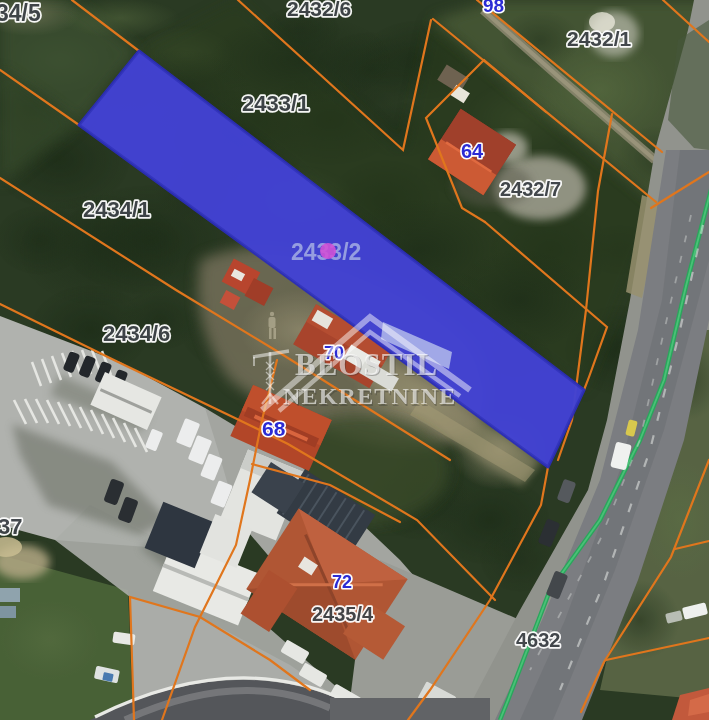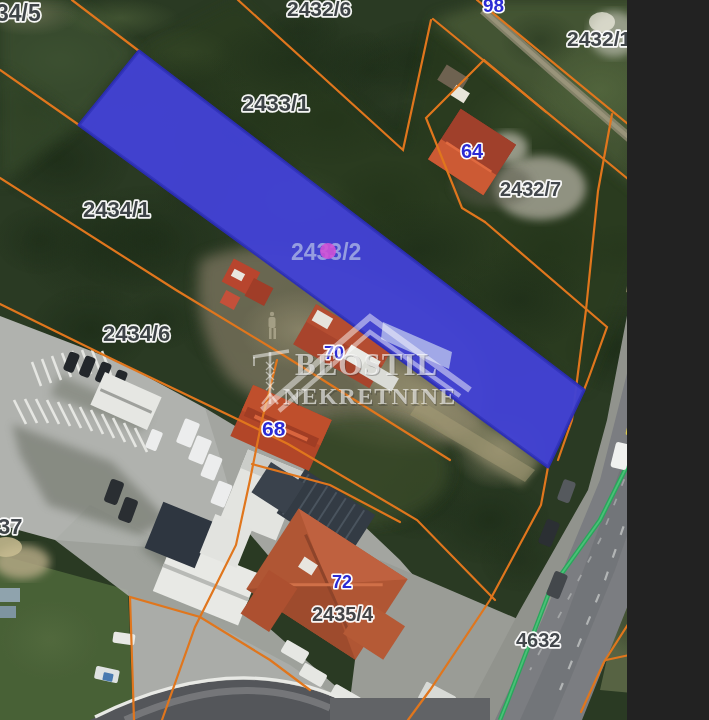--- a/index.html
+++ b/index.html
@@ -1,16 +1,16 @@
 <!DOCTYPE html>
 <html><head>
 <meta charset="utf-8">
 <style>
 html,body{margin:0;padding:0;background:#222;}
-#map{position:relative;width:627px;height:720px;overflow:hidden;font-family:"Liberation Sans",sans-serif;}
+#map{position:relative;width:709px;height:720px;overflow:hidden;font-family:"Liberation Sans",sans-serif;}
 svg{display:block;}
 </style>
 </head>
 <body>
 
 <div id="map">
 <svg width="709" height="720" viewBox="0 0 709 720">
 <defs>
 <radialGradient id="gDark" cx="50%" cy="50%" r="50%">
  <stop offset="0%" stop-color="#1d2d18" stop-opacity="0.9"></stop>

